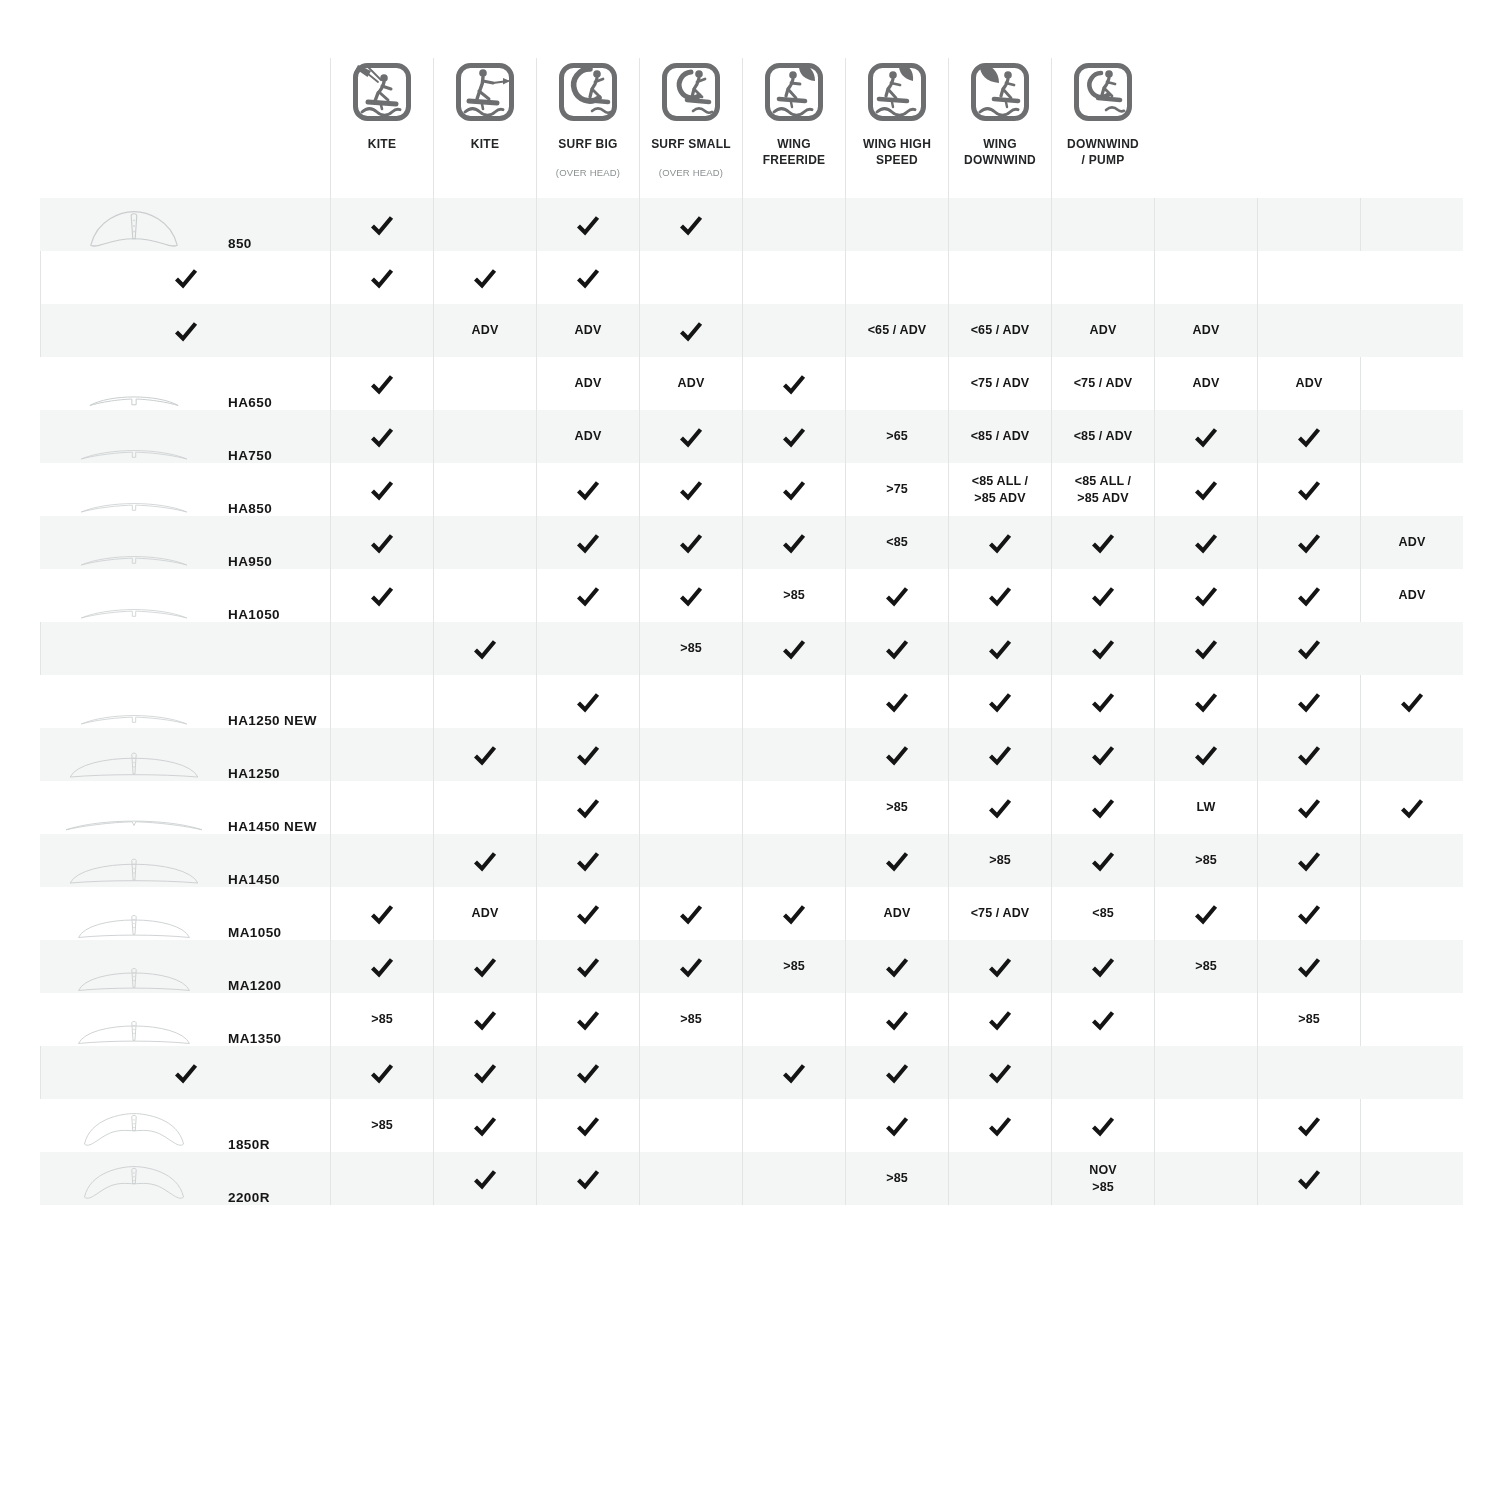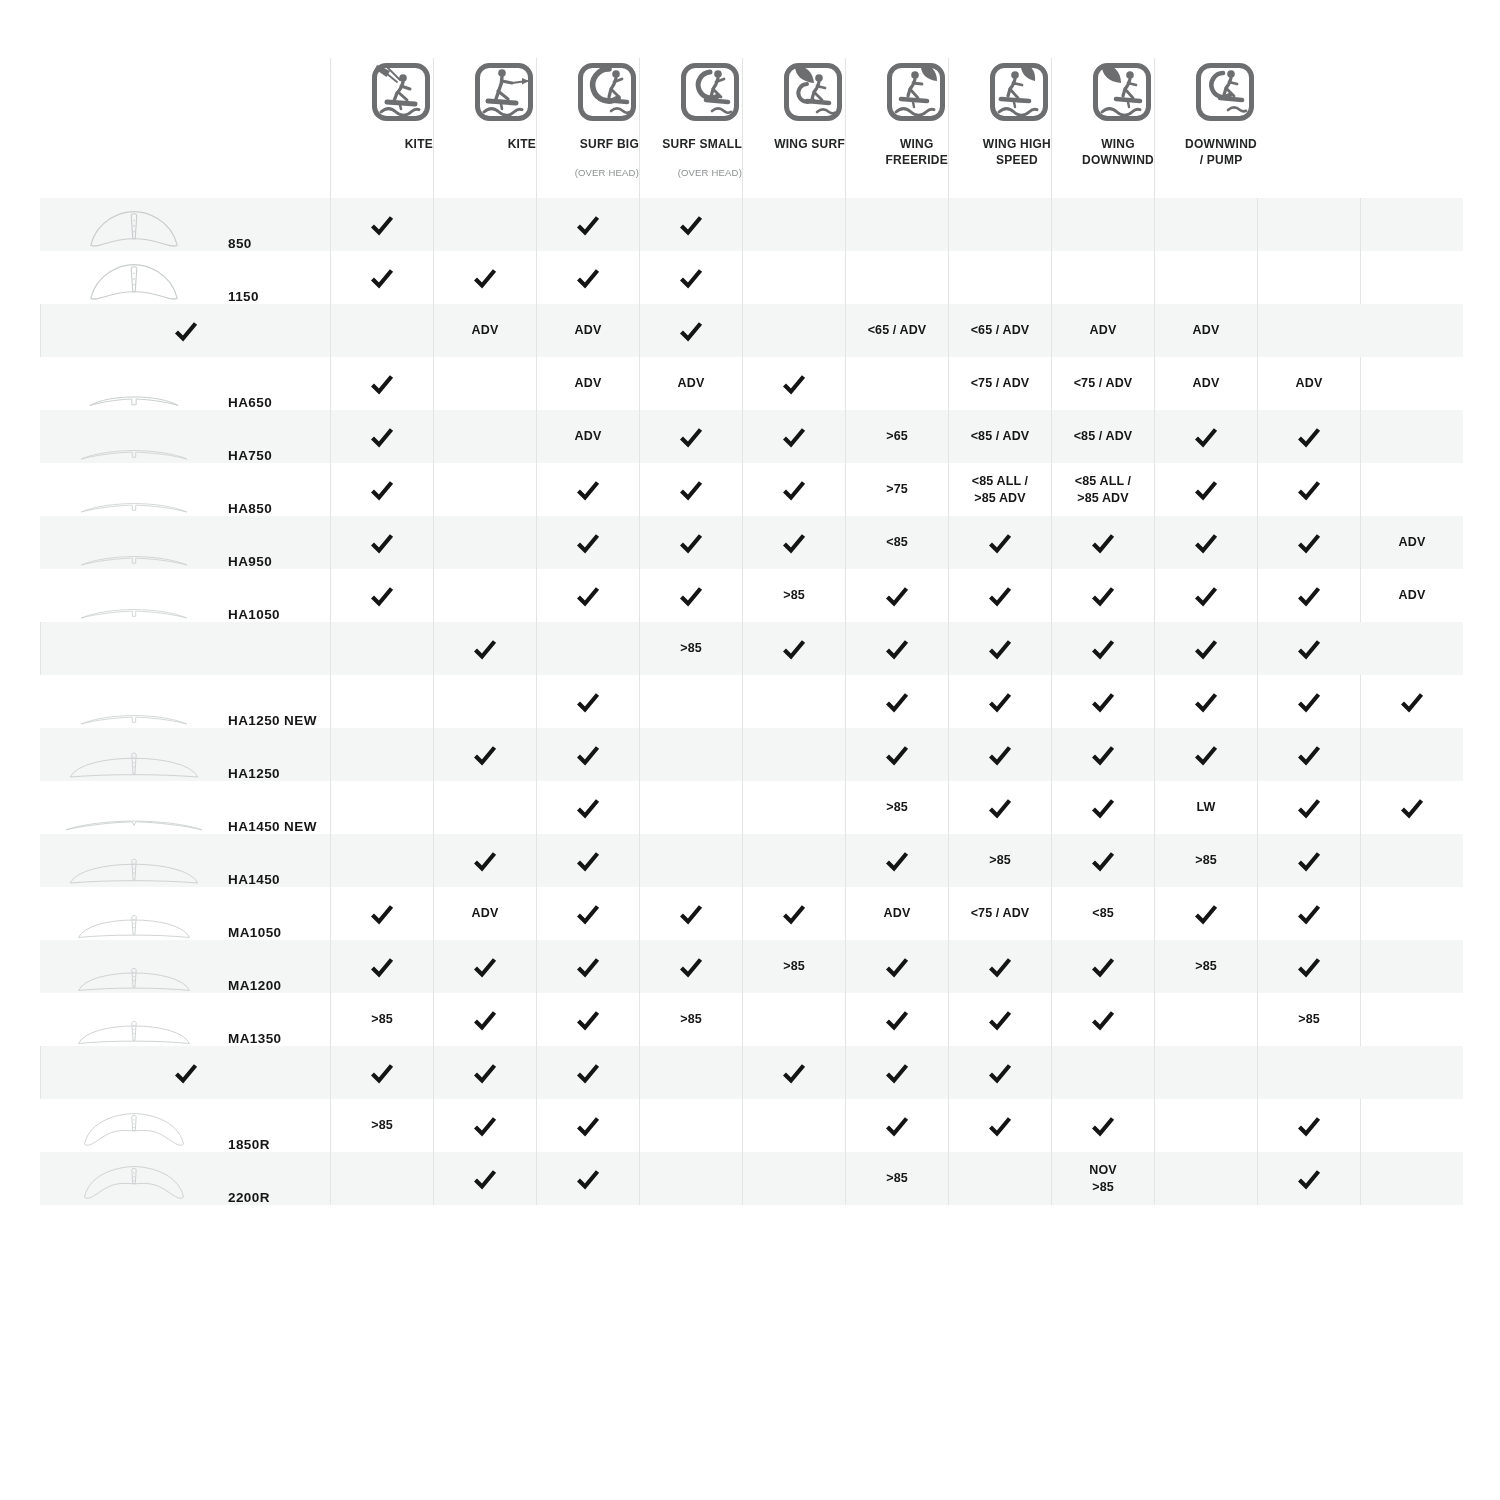--- a/index.html
+++ b/index.html
@@ -1,21 +1,21 @@
 <!DOCTYPE html>
 <html><head>
 <meta charset="utf-8">
 <style>
   html,body{margin:0;padding:0;background:#ffffff;}
   .page{position:relative;width:1500px;height:1500px;background:#ffffff;overflow:hidden;
         font-family:"Liberation Sans",sans-serif;}
   .wrap{position:absolute;left:40px;top:58px;}
   .thead,.row{display:grid;grid-template-columns:290px repeat(11,103px);}
   .col-head{border-left:1px solid #e3e5e5;height:140px;box-sizing:border-box;
-            display:flex;flex-direction:column;align-items:flex-end;padding-top:2px;}
+            display:flex;flex-direction:column;align-items:center;padding-top:2px;}
   .cicon svg{width:64px;height:64px;display:block;}
   .clabel{margin-top:13px;font-size:12px;font-weight:700;color:#232526;text-align:center;
           white-space:pre-line;line-height:1.3;letter-spacing:.02em;}
   .csub{font-size:9.5px;font-weight:400;color:#8b9091;margin-top:14px;letter-spacing:.02em;}
   .row{height:53px;}
   .row:nth-child(odd){background:#f4f5f5;}
   .cell{border-left:1px solid #e3e5e5;box-sizing:border-box;display:flex;align-items:center;
         justify-content:center;font-size:12.5px;font-weight:700;color:#161616;text-align:center;
         white-space:pre-line;line-height:1.3;letter-spacing:.01em;}
   .label-cell{display:flex;align-items:flex-end;box-sizing:border-box;}
@@ -95,36 +95,20 @@
               <path d="M34,51 c4,-3.5 8,-3.5 12,0 c2,1.8 5,2 7,0.8" fill="none" stroke="#6d6e70" stroke-width="2.6" stroke-linecap="round" stroke-linejoin="round"></path>
             </svg>
           </div>
           <div class="clabel">SURF SMALL</div>
           <div class="csub">(OVER HEAD)</div>
         </div>
         <div class="col-head">
           <div class="cicon">
             <svg viewBox="0 0 64 64">
               <rect x="5.5" y="5.5" width="53" height="53" rx="12" fill="none" stroke="#6d6e70" stroke-width="5"></rect>
-              <path d="M14,6 c11,-1 18,6 19,17 c-11,-1 -19,-7 -19,-17 z" fill="#6d6e70" stroke="none"></path>
-              <path d="M26,24 a9,9 0 1,0 6,16" fill="none" stroke="#6d6e70" stroke-width="4" stroke-linecap="round" stroke-linejoin="round"></path>
-              <circle cx="38" cy="18" r="3.8" fill="#6d6e70"></circle>
-              <path d="M38,22 c-1,4.5 -2.5,7.5 -5,10 l-2,7" fill="none" stroke="#6d6e70" stroke-width="3.2" stroke-linecap="round" stroke-linejoin="round"></path>
-              <path d="M36,26 l8,2" fill="none" stroke="#6d6e70" stroke-width="2.8" stroke-linecap="round" stroke-linejoin="round"></path>
-              <path d="M33,32 l8,8" fill="none" stroke="#6d6e70" stroke-width="2.8" stroke-linecap="round" stroke-linejoin="round"></path>
-              <path d="M26,41 L48,43" fill="none" stroke="#6d6e70" stroke-width="4.6" stroke-linecap="round" stroke-linejoin="round"></path>
-              <path d="M36,52 c4,-3.5 8,-3.5 12,0 c2,1.5 4,1.7 6,0.8" fill="none" stroke="#6d6e70" stroke-width="2.6" stroke-linecap="round" stroke-linejoin="round"></path>
-            </svg>
-          </div>
-          <div class="clabel">WING SURF</div>
-        </div>
-        <div class="col-head">
-          <div class="cicon">
-            <svg viewBox="0 0 64 64">
-              <rect x="5.5" y="5.5" width="53" height="53" rx="12" fill="none" stroke="#6d6e70" stroke-width="5"></rect>
               <path d="M37,4 c10,0 16,7 16,17 c-10,-1 -17,-7 -16,-17 z" fill="#6d6e70" stroke="none"></path>
               <circle cx="31" cy="15" r="3.8" fill="#6d6e70"></circle>
               <path d="M31,19 c-1,4.5 -2.5,7.5 -5,10 l-2,7" fill="none" stroke="#6d6e70" stroke-width="3.2" stroke-linecap="round" stroke-linejoin="round"></path>
               <path d="M29,23 l9,1" fill="none" stroke="#6d6e70" stroke-width="2.8" stroke-linecap="round" stroke-linejoin="round"></path>
               <path d="M26,29 l8,9" fill="none" stroke="#6d6e70" stroke-width="2.8" stroke-linecap="round" stroke-linejoin="round"></path>
               <path d="M17,39 L43,41" fill="none" stroke="#6d6e70" stroke-width="4.6" stroke-linecap="round" stroke-linejoin="round"></path>
               <path d="M29,42 l1,5" fill="none" stroke="#6d6e70" stroke-width="2.4" stroke-linecap="round" stroke-linejoin="round"></path>
               <path d="M12,52 c5,-4.5 10,-4.5 15,0 c5,4.5 10,4.5 15,0 c3,-2.7 5.5,-3.3 8,-2.4" fill="none" stroke="#6d6e70" stroke-width="3" stroke-linecap="round" stroke-linejoin="round"></path>
             </svg>
           </div>
@@ -208,32 +192,20 @@
             </svg></div>
           <div class="cell"></div>
           <div class="cell"></div>
           <div class="cell"></div>
           <div class="cell"></div>
           <div class="cell"></div>
           <div class="cell"></div>
           <div class="cell"></div>
         </div>
         <div class="row">
-          <div class="label-cell">
-            <div class="wing-box">
-              <svg width="96" height="42" viewBox="0 0 120 52" fill="none" stroke="#c9cdce" stroke-width="1.4">
-                <path d="M6,45 C14,13 44,3 60,3 C76,3 106,13 114,45 C106,50 92,37 60,37 C28,37 14,50 6,45 Z"></path>
-                <path d="M56.5,8 C57,5 63,5 63.5,8 L61.5,37 L58.5,37 Z"></path>
-                <circle cx="60" cy="14" r="0.8" stroke-width="0.8"></circle>
-                <circle cx="60" cy="21" r="0.8" stroke-width="0.8"></circle>
-                <circle cx="60" cy="28" r="0.8" stroke-width="0.8"></circle>
-              </svg>
-            </div>
-            <div class="model">1150</div>
-          </div>
           <div class="cell"><svg class="ck" width="24" height="24" viewBox="0 0 24 24">
               <path d="M2.5 13 L9 19.5 L21.5 4.5" fill="none" stroke="#141414" stroke-width="4.2"></path>
             </svg></div>
           <div class="cell"><svg class="ck" width="24" height="24" viewBox="0 0 24 24">
               <path d="M2.5 13 L9 19.5 L21.5 4.5" fill="none" stroke="#141414" stroke-width="4.2"></path>
             </svg></div>
           <div class="cell"><svg class="ck" width="24" height="24" viewBox="0 0 24 24">
               <path d="M2.5 13 L9 19.5 L21.5 4.5" fill="none" stroke="#141414" stroke-width="4.2"></path>
             </svg></div>
           <div class="cell"><svg class="ck" width="24" height="24" viewBox="0 0 24 24">

